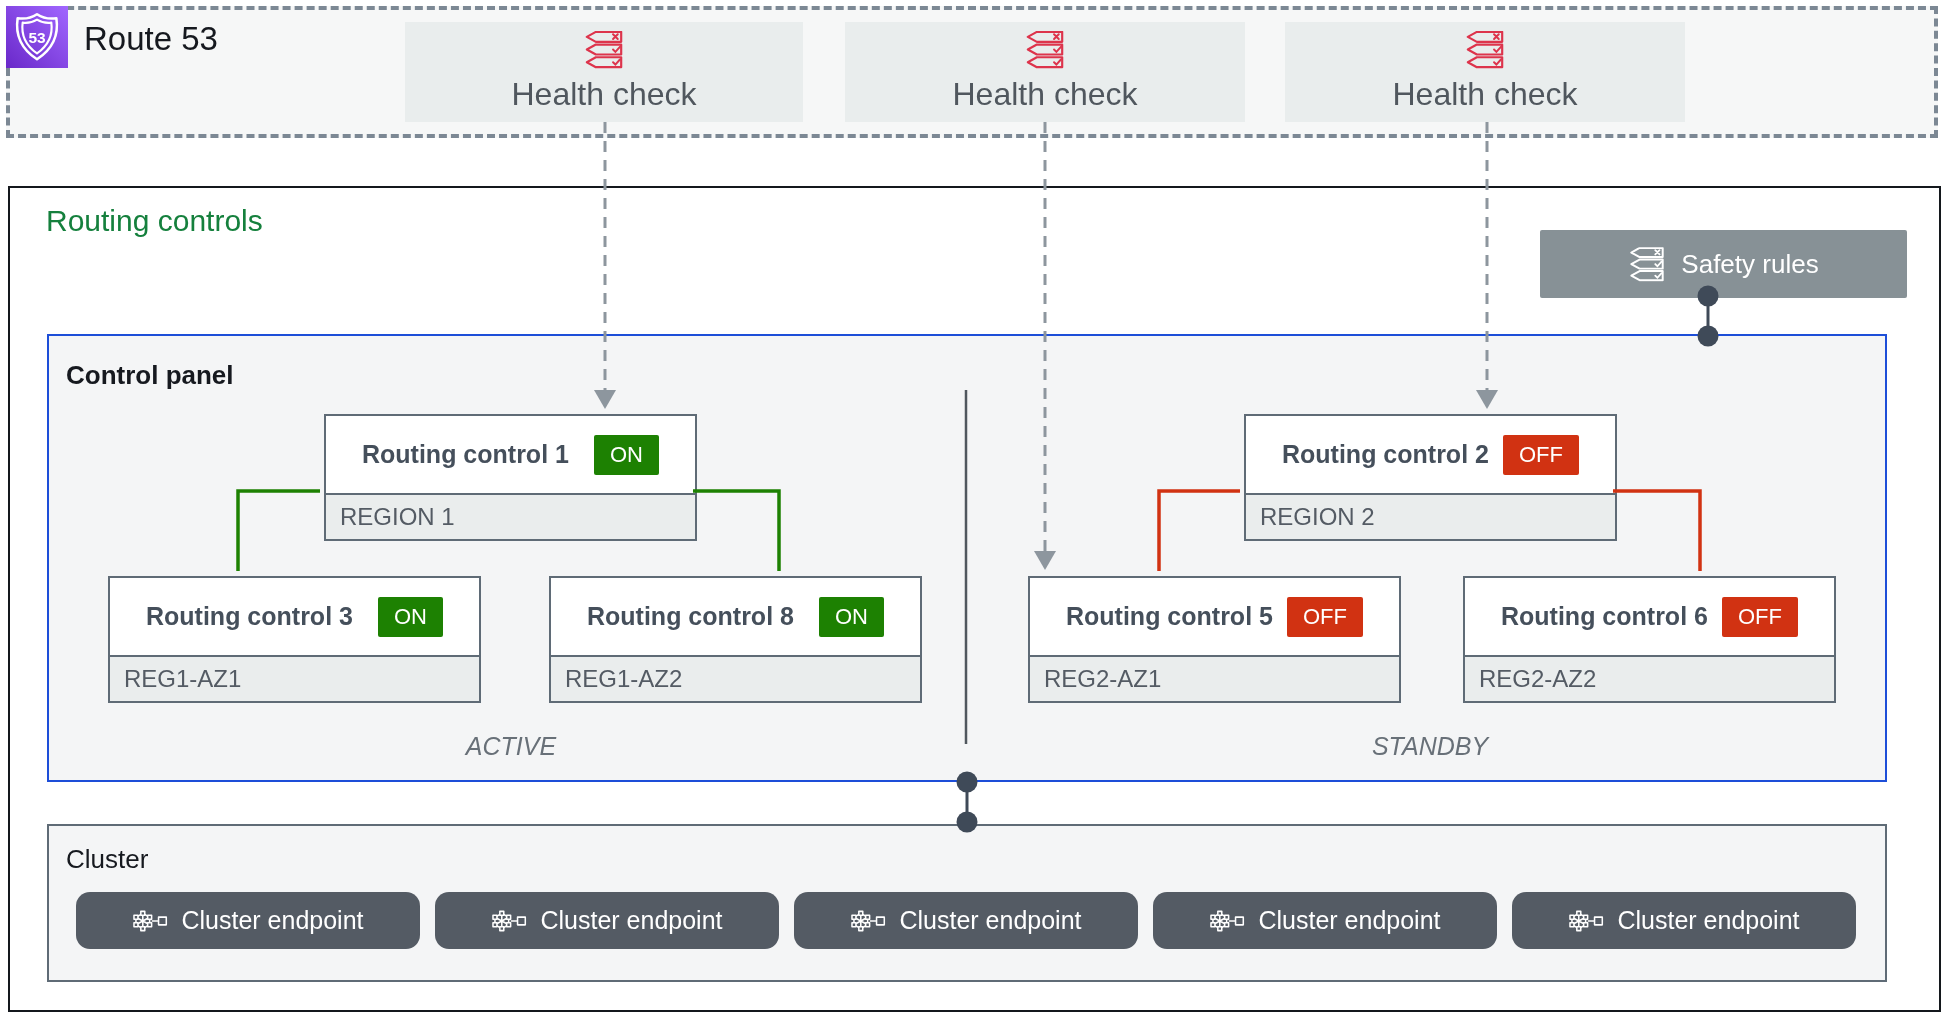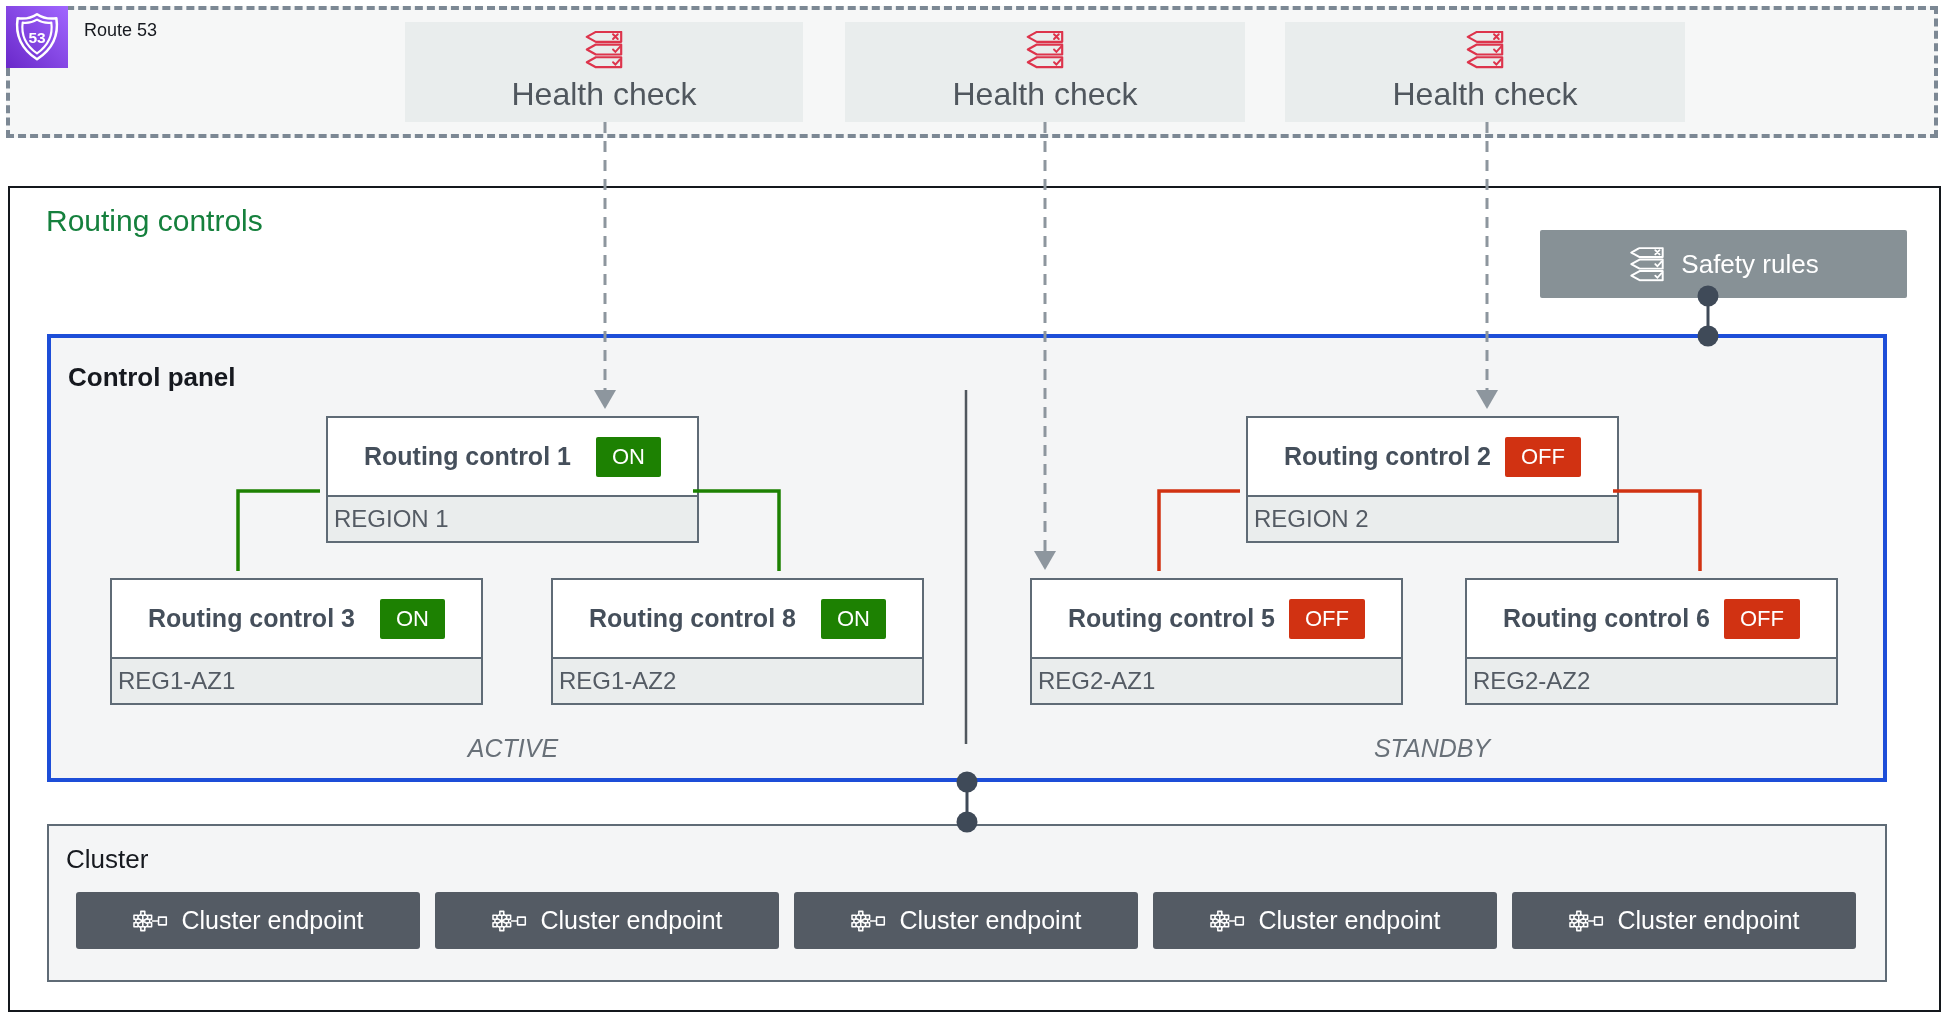--- a/index.html
+++ b/index.html
@@ -3,59 +3,59 @@
 <meta charset="utf-8">
 <style>
   * { box-sizing: border-box; margin: 0; padding: 0; }
   html,body { background:#ffffff; font-family:"Liberation Sans", sans-serif; }
   .canvas { position:relative; width:1948px; height:1020px; background:#ffffff; overflow:hidden; }
 
   
   .top-zone { position:absolute; left:6px; top:6px; width:1932px; height:132px;
               border:4px dashed #7c8894; background:#f6f7f7; }
   .r53-icon { position:absolute; left:6px; top:6px; width:62px; height:62px; z-index:3; }
-  .r53-label { position:absolute; left:84px; top:20px; font-size:18px; color:#16191f; z-index:3; }
+  .r53-label { position:absolute; left:84px; top:20px; font-size:33px; color:#16191f; z-index:3; }
   .hc-box { position:absolute; top:22px; height:100px; background:#e9eded;
             display:flex; flex-direction:column; align-items:center; justify-content:center;
             gap:7px; z-index:2; }
   .hc-box .hc-ic { color:#dd344c; }
   .hc-label { font-size:32px; color:#50575e; }
 
   
   .main-box { position:absolute; left:8px; top:186px; width:1933px; height:826px;
               border:2.5px solid #14181d; background:#ffffff; }
   .main-title { position:absolute; left:36px; top:16px; font-size:30px; color:#15803d; }
 
   .safety-btn { position:absolute; left:1522px; top:42px; width:367px; height:68px;
                 background:#879196; border-radius:2px; display:flex; align-items:center;
                 justify-content:center; gap:15px; color:#fff; font-size:26px; cursor:pointer;margin-left:8px; }
 
   .control-panel { position:absolute; left:37px; top:146px; width:1840px; height:448px;
-                   border:4px solid #1d4ed8; background:#f4f5f6; }
+                   border:2px solid #1d4ed8; background:#f4f5f6; }
   .cp-title { position:absolute; left:17px; top:24px; font-weight:bold; font-size:26px; color:#16191f; }
 
   .rc-box { position:absolute; width:373px; height:127px; border:2px solid #5f6b76;
             background:#ffffff; display:flex; flex-direction:column; }
   .rc-header { flex:0 0 77px; display:flex; align-items:center; padding:0 36px; gap:14px; }
   .rc-name { font-weight:bold; font-size:25px; color:#454f5b; flex:1; white-space:nowrap; }
   .rc-badge { font-weight:normal; font-size:22px; color:#ffffff; padding:7px 16px; border-radius:2px; }
   .badge-on  { background:#1d8102; }
   .badge-off { background:#d13212; }
   .rc-region { flex:1; background:#eaeded; border-top:2px solid #5f6b76; display:flex;
-               align-items:center; padding:0 6px; font-size:24px; color:#545b64; }
+               align-items:center; padding:0 14px; font-size:24px; color:#545b64; }
 
   .zone-label { position:absolute; font-style:italic; font-size:25px; color:#687078;
                 transform:translateX(-50%); white-space:nowrap; }
 
   
   .cluster-box { position:absolute; left:37px; top:636px; width:1840px; height:158px;
                  border:2px solid #5f6b76; background:#f4f5f6;padding-left:38px; }
   .cluster-title { position:absolute; left:17px; top:18px; font-size:26px; color:#16191f; }
   .endpoints { position:absolute; left:27px; top:66px; display:flex; gap:15px; }
-  .endpoint-btn { width:344px; height:57px; background:#545b64; border-radius:3px;
+  .endpoint-btn { width:344px; height:57px; background:#545b64; border-radius:14px;
                   display:flex; align-items:center; justify-content:center; gap:13px;
                   color:#ffffff; font-size:25px; cursor:pointer; }
 
   
   .overlay { position:absolute; left:0; top:0; width:1948px; height:1020px;
              pointer-events:none; z-index:10; }
   .defs-holder { position:absolute; width:0; height:0; overflow:hidden; }
 </style>
 </head>
 <body>

